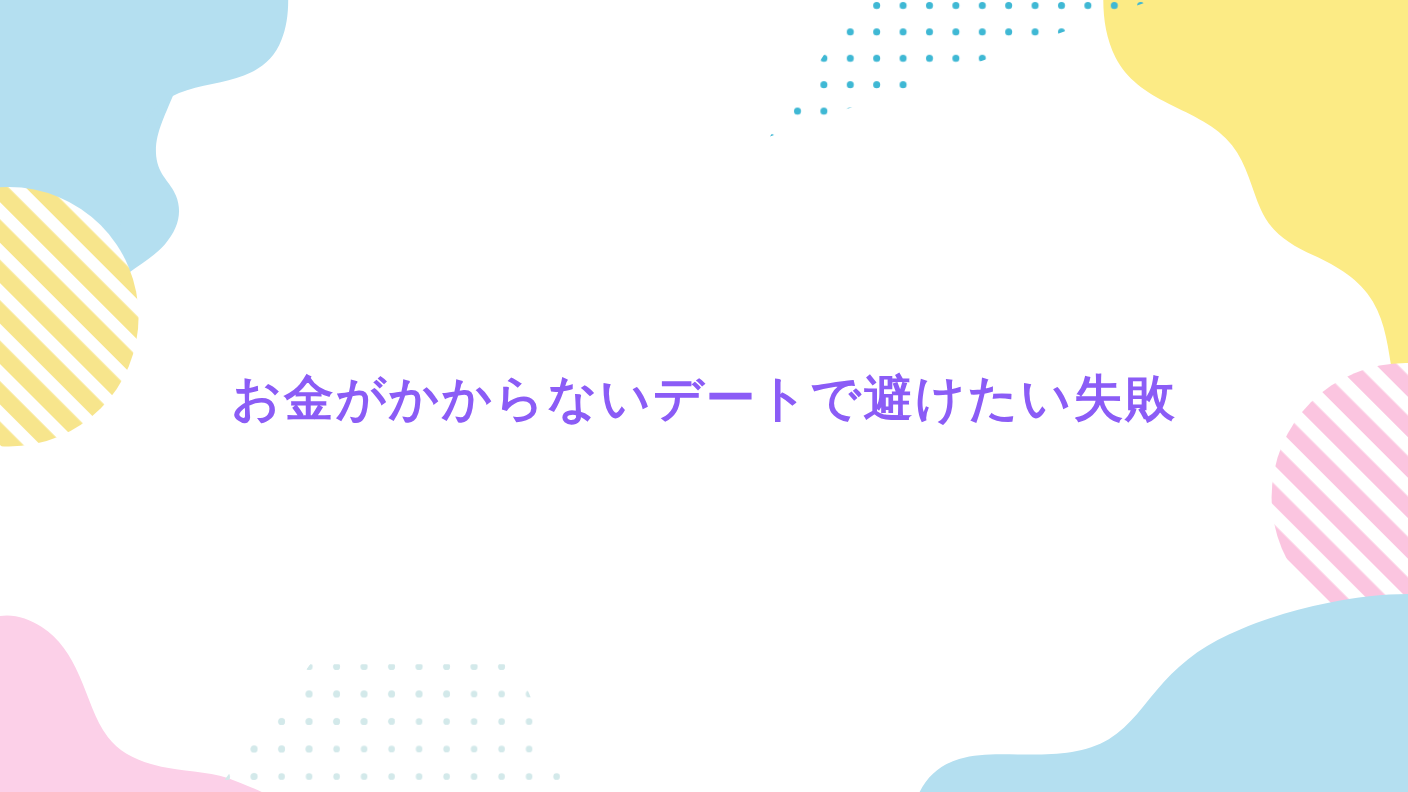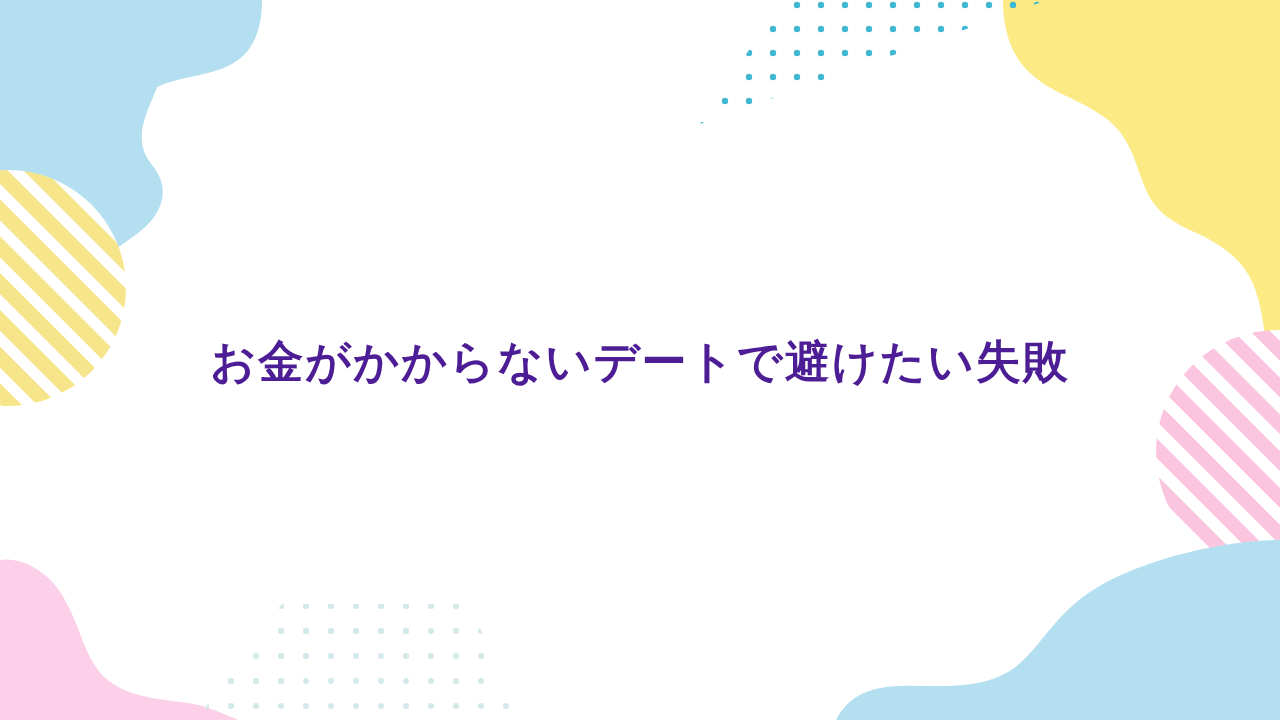--- a/index.html
+++ b/index.html
@@ -149,16 +149,16 @@
              C 1178,554 1152,562 1128,572
              C 1098,584 1076,600 1058,620
              C 1040,640 1028,660 1008,672
              C 988,684 962,686 938,686
              C 914,686 892,684 872,690
              C 856,695 844,704 836,720
              Z"></path>
   </svg>
 
   <div id="title-wrap">
-    <h1 id="title" style="color: #4c1d95;">お金がかからないデートで避けたい失敗</h1>
+    <h1 id="title" style="color: #8b5cf6;">お金がかからないデートで避けたい失敗</h1>
   </div>
 
 </div>
 
 </body></html>

